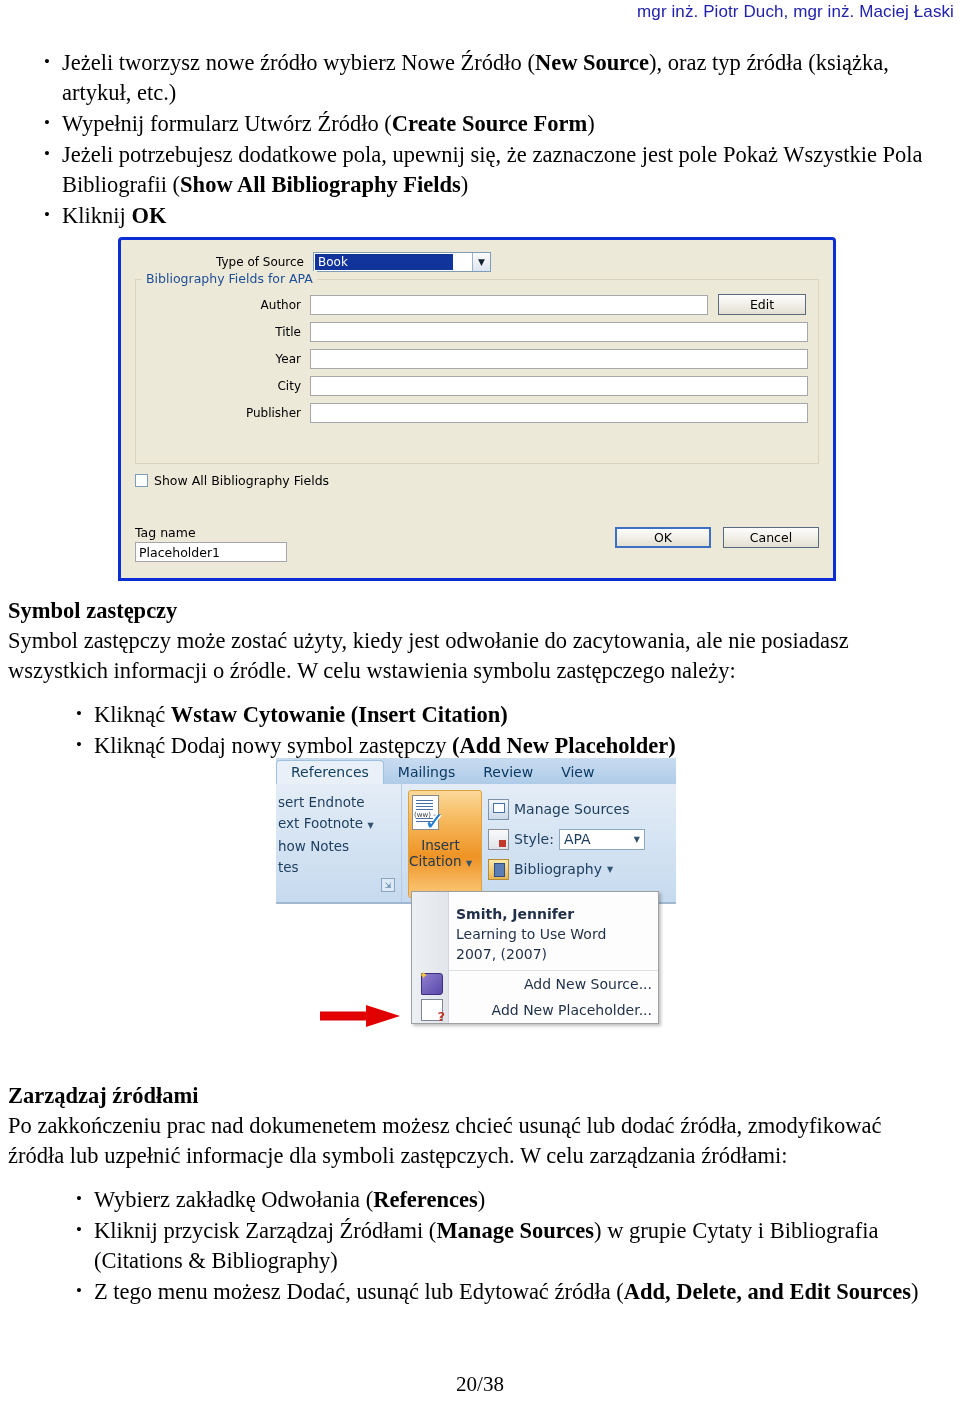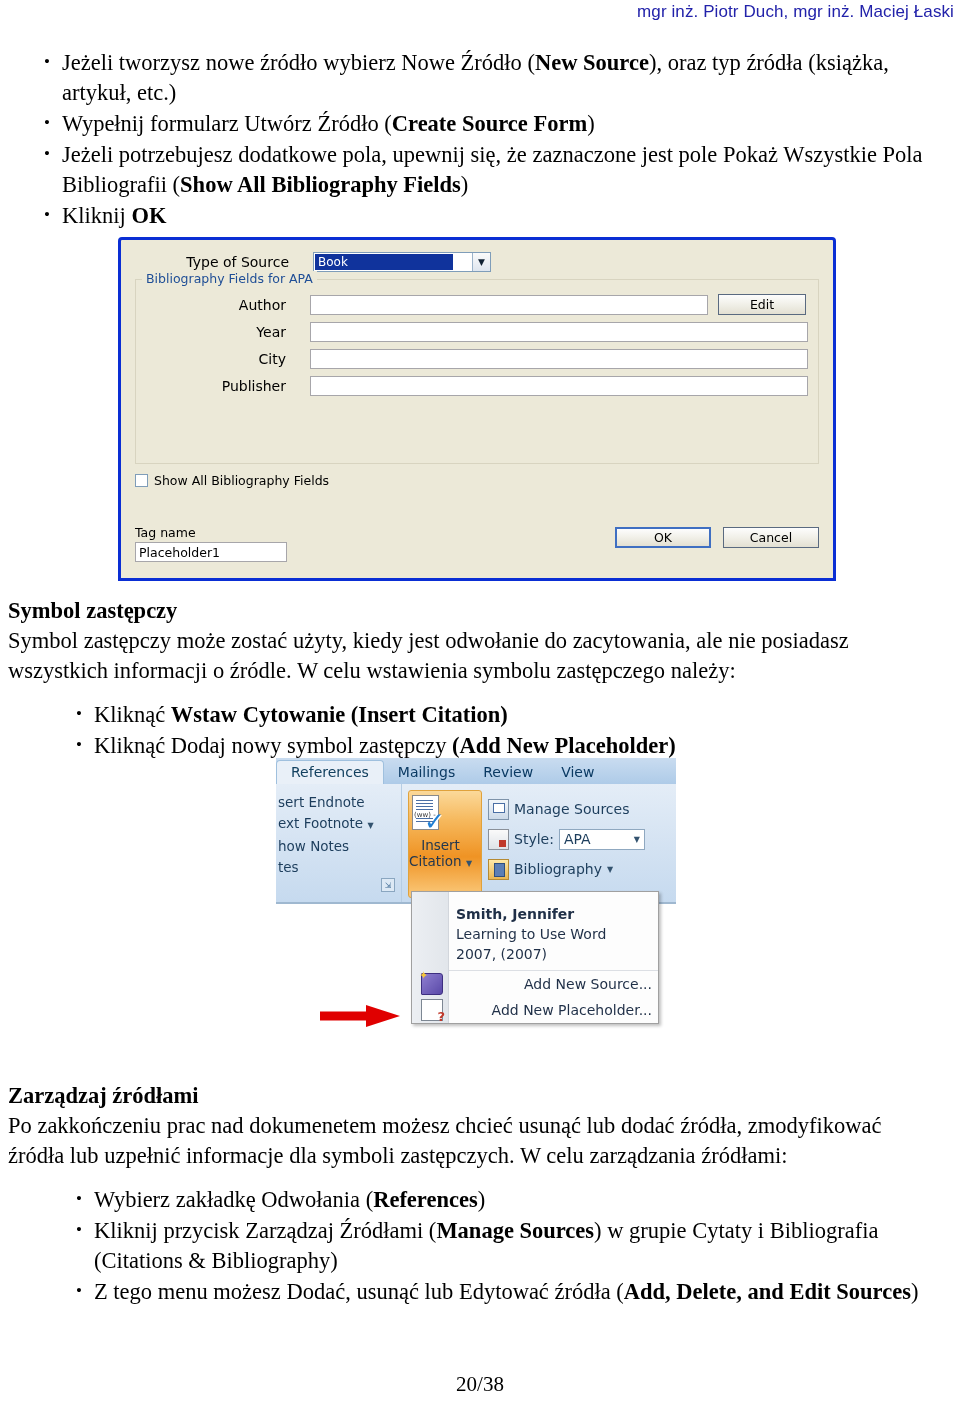--- a/index.html
+++ b/index.html
@@ -122,22 +122,22 @@
   .cs-body { padding: 8px 14px 0 14px; position: relative; height: 100%; box-sizing: border-box;}
 
   .row {
     display: flex;
     align-items: center;
     margin-bottom: 7px;
   }
   .row-label {
     width: 178px;
     text-align: right;
-    padding-right: 24px;
-    font-size: 14px;
+    padding-right: 9px;
+    font-size: 12px;
     color: #000;
     box-sizing: border-box;
   }
 
   .combo {
     width: 178px;
     height: 20px;
     border: 1px solid #7f9db9;
     background: #fff;
     display: flex;
@@ -535,20 +535,24 @@
     <div class="groupbox" style="height:185px;">
       <div class="groupbox-title">Bibliography Fields for APA</div>
 
       <div class="row">
         <div class="row-label" style="width:164px;">Author</div>
         <div class="field" style="max-width:398px;"></div>
         <div class="btn" style="margin-left:10px;">Edit</div>
       </div>
 
 
+      <div class="row">
+        <div class="row-label" style="width:164px;">Title</div>
+        <div class="field" style="max-width:508px;"></div>
+      </div>
 
       <div class="row">
         <div class="row-label" style="width:164px;">Year</div>
         <div class="field" style="max-width:508px;"></div>
       </div>
 
       <div class="row">
         <div class="row-label" style="width:164px;">City</div>
         <div class="field" style="max-width:508px;"></div>
       </div>

